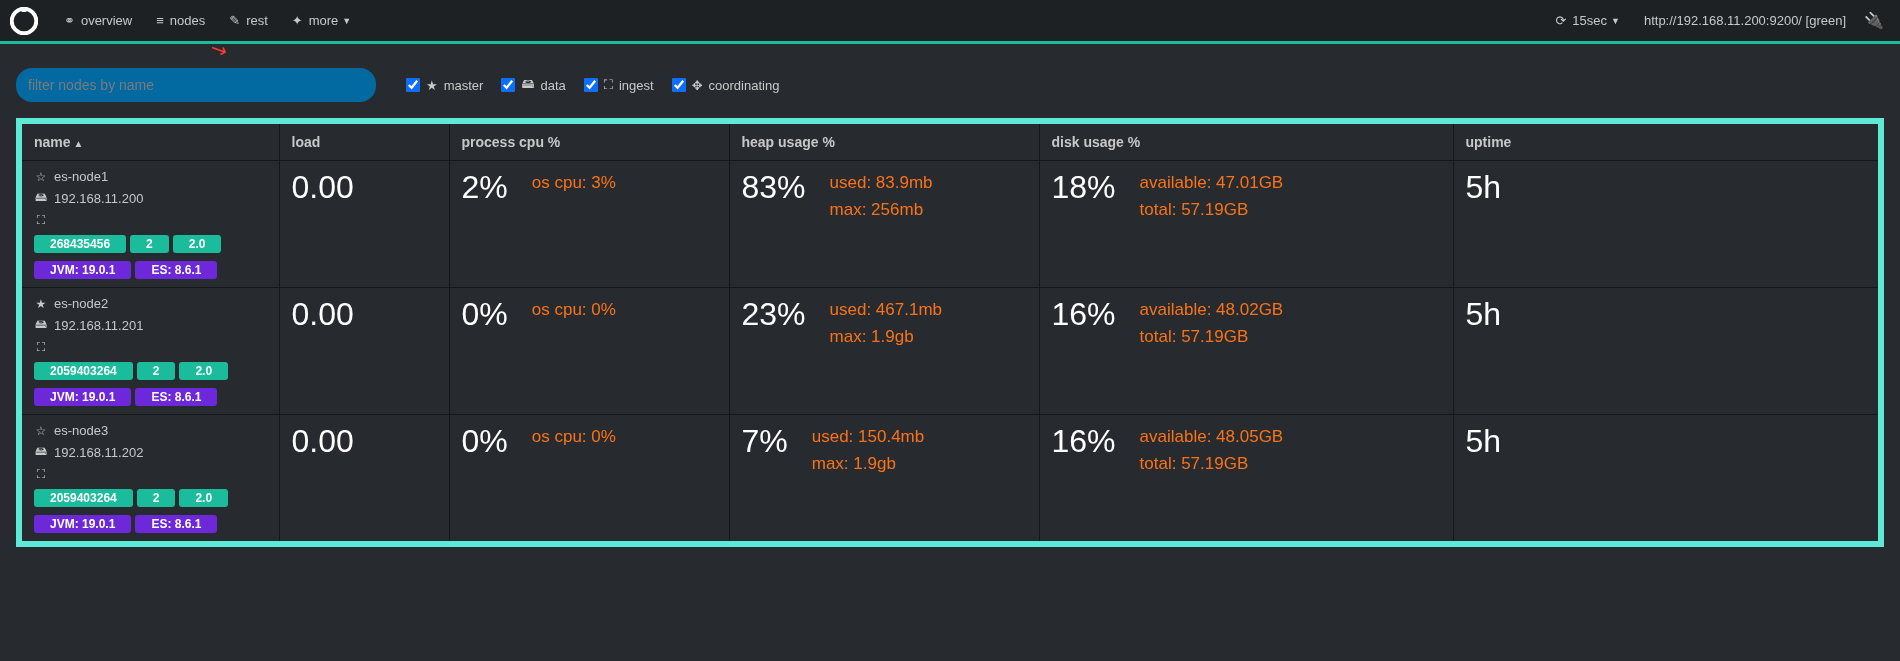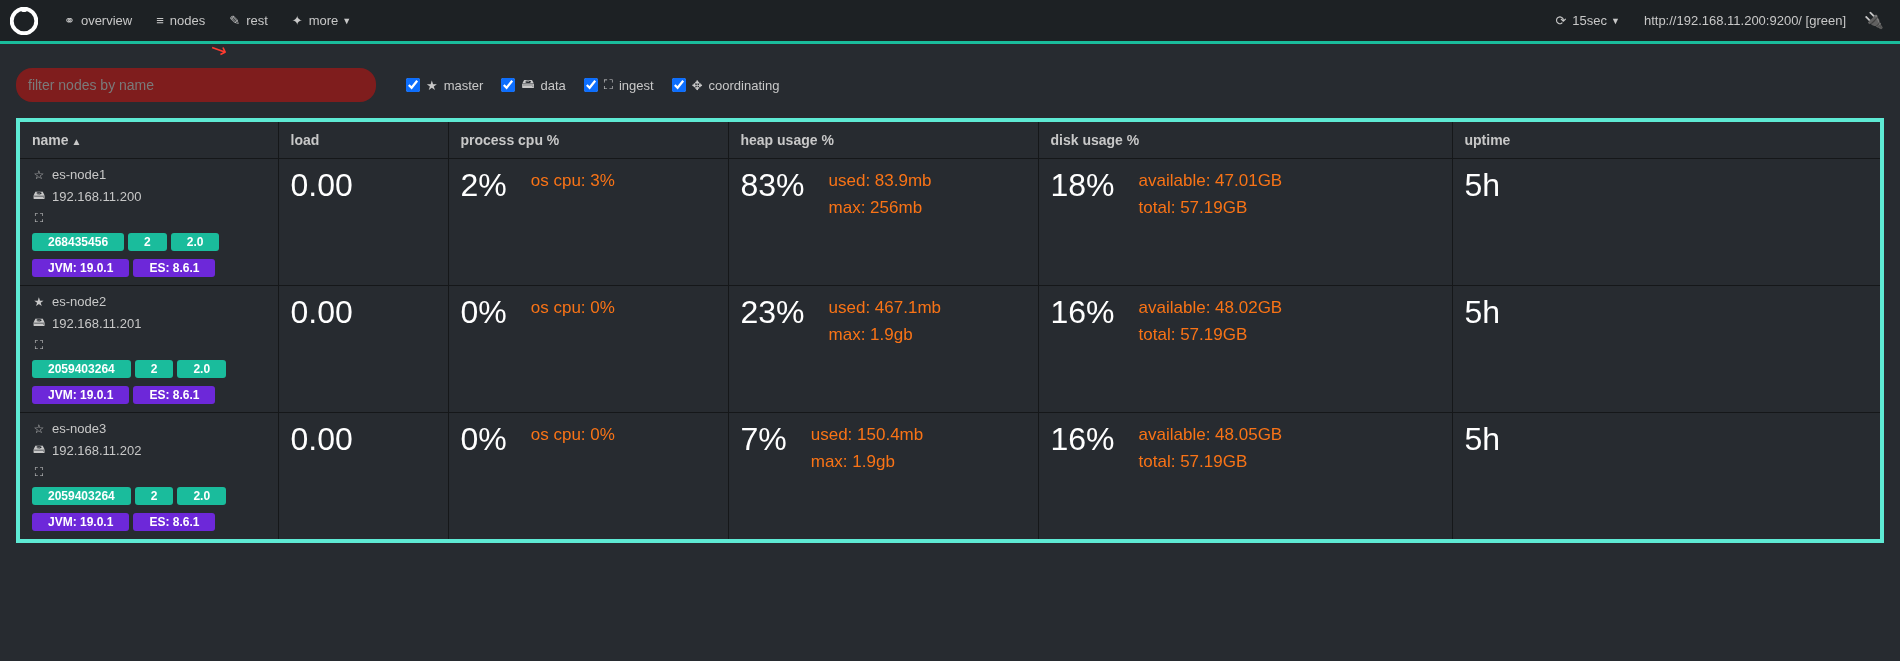--- a/index.html
+++ b/index.html
@@ -8,27 +8,27 @@
 .logo { width:28px; height:28px; margin-right:14px; display:flex; align-items:center; justify-content:center; }
 .logo svg{width:28px;height:28px;}
 .nav-item { display:flex; align-items:center; color:#c8c8c8; padding:0 12px; height:44px; cursor:pointer; text-decoration:none; }
 .nav-icon{margin-right:6px; font-size:13px; }
 .spacer{flex:1;}
 .refresh{display:flex;align-items:center;color:#c8c8c8;padding:0 12px;cursor:pointer;}
 .host{color:#c8c8c8;padding:0 12px;}
 .plug{font-size:16px;color:#c8c8c8;padding:0 6px;}
 .arrow{position:absolute;left:210px;top:37px;color:#ff3b30;font-size:20px;pointer-events:none;transform:rotate(-25deg);}
 .filter-row{padding:24px 16px 16px 16px;display:flex;align-items:center;gap:30px;}
-.filter-input{background:#7f1d1d;border:none;border-radius:16px;padding:9px 12px;width:360px;color:#c8c8c8;font-size:14px;}
+.filter-input{background:#0369a1;border:none;border-radius:16px;padding:9px 12px;width:360px;color:#c8c8c8;font-size:14px;}
 .filter-input::placeholder{color:#7a7a7a;}
 .checks{display:flex;align-items:center;gap:18px;}
 .chk{display:flex;align-items:center;gap:6px;cursor:pointer;}
 .chk input{accent-color:#0d6efd;width:14px;height:14px;}
 .chk .ico{font-size:13px;}
-.table{margin:0 24px 20px 16px;border:4px solid #5eead4;border-collapse:collapse;width:calc(100% - 32px);}
+.table{margin:0 24px 20px 16px;border:6px solid #5eead4;border-collapse:collapse;width:calc(100% - 32px);}
 .table th,.table td{border:1px solid #151719;padding:8px 12px;text-align:left;vertical-align:top;}
 .table th{background:#272b30;font-weight:bold;color:#c8c8c8;font-size:14px;padding:10px 12px;}
 .col-name{width:260px;}
 .col-load{width:170px;}
 .col-cpu{width:280px;}
 .col-heap{width:310px;}
 .col-disk{width:414px;}
 .col-uptime{}
 .node-line{display:flex;align-items:center;gap:6px;margin-bottom:4px;color:#c8c8c8;font-size:13px;}
 .node-line .ico{font-size:12px;width:14px;text-align:center;}

